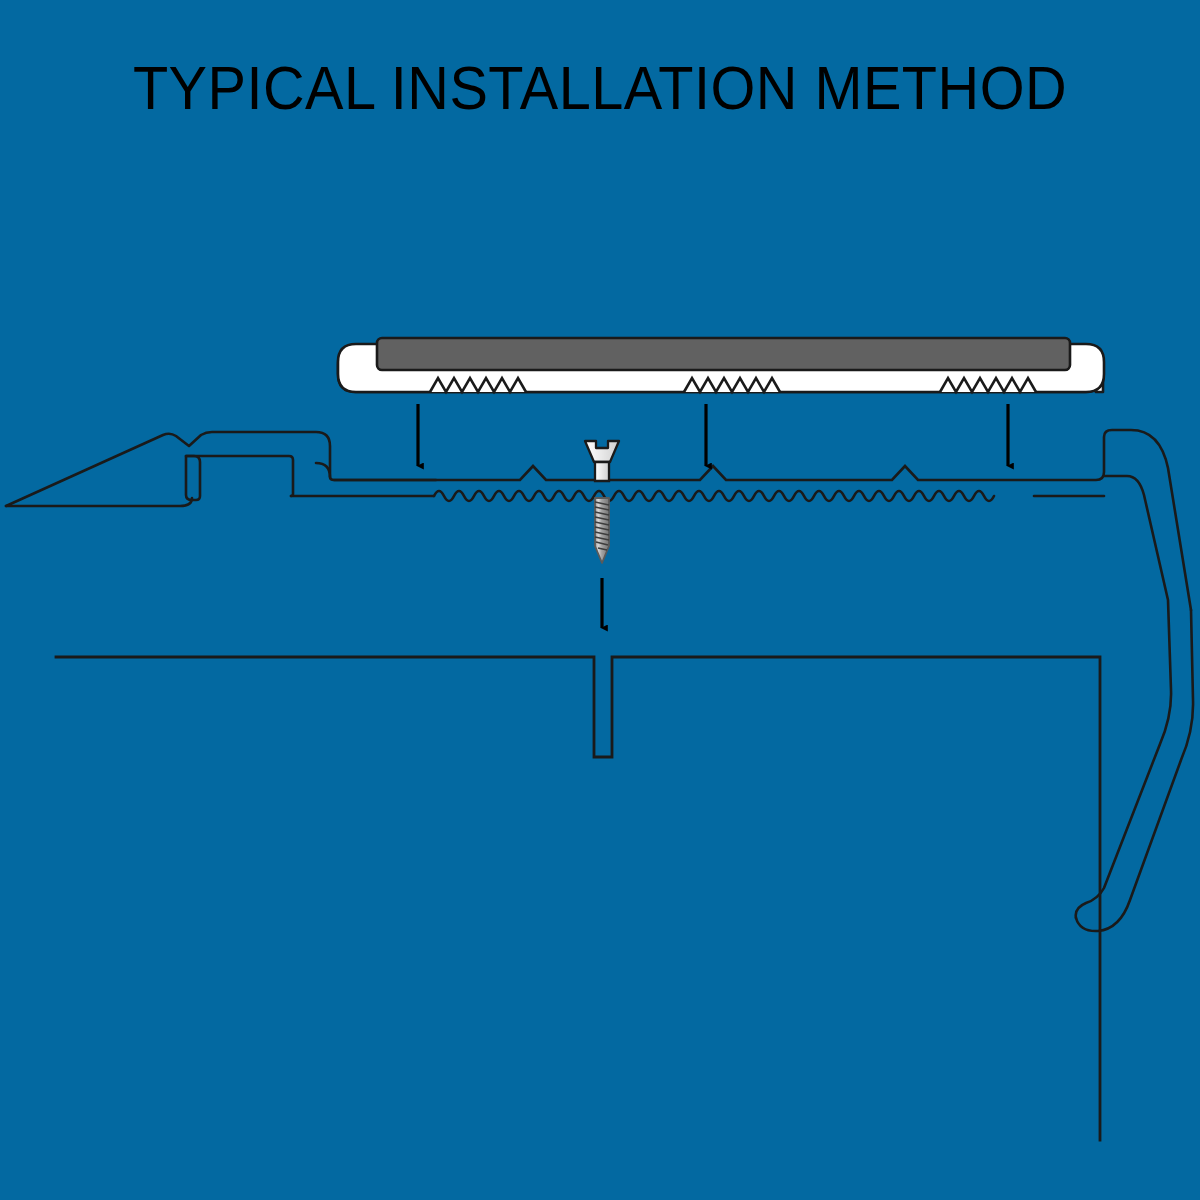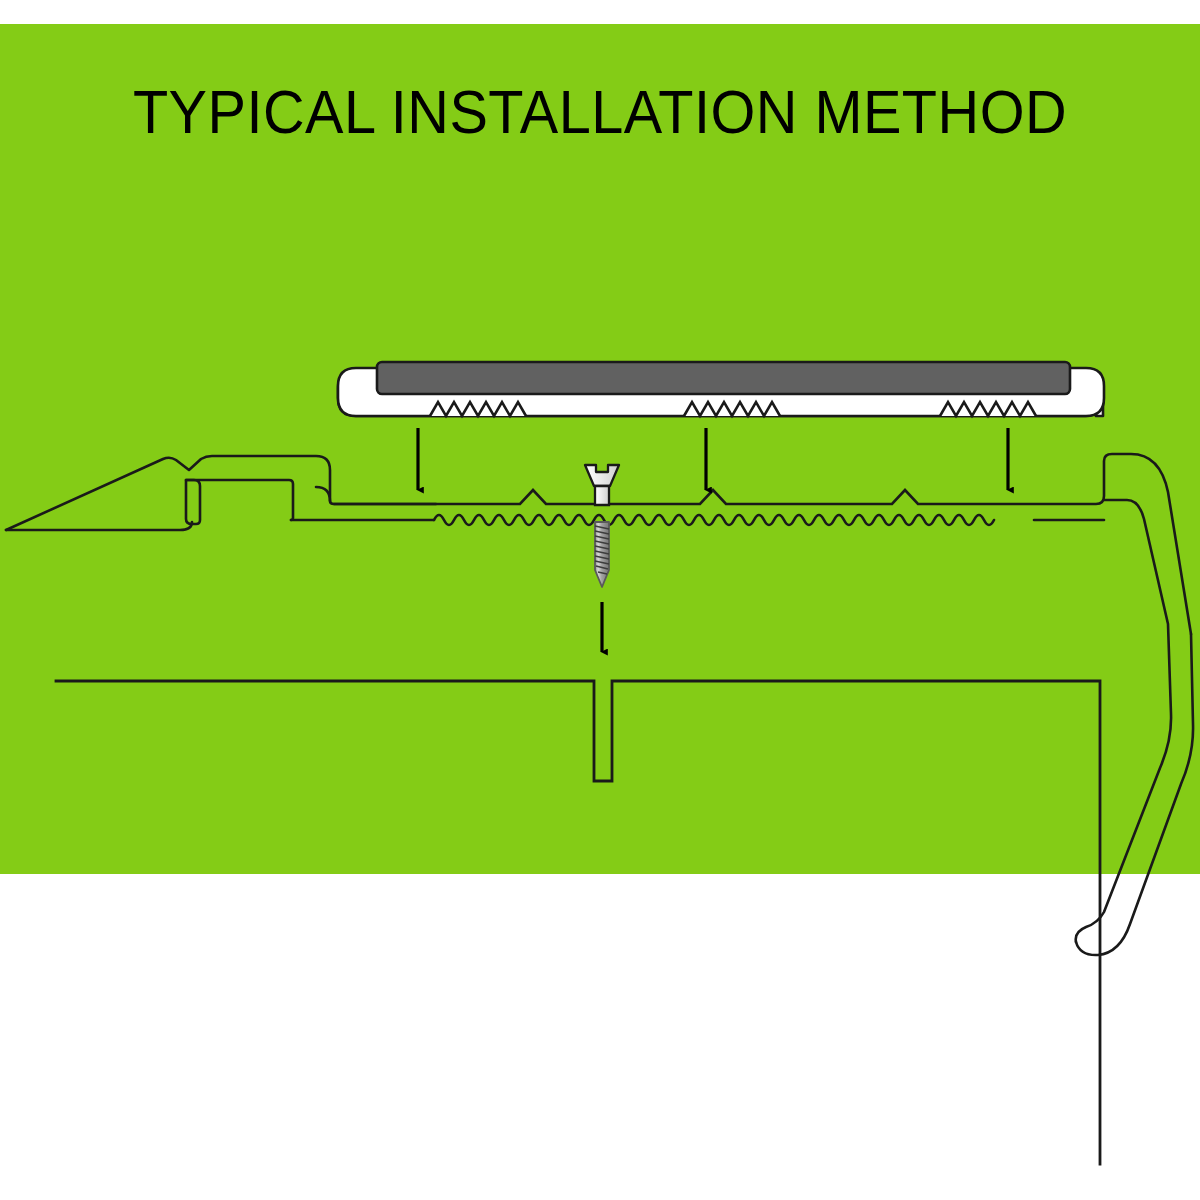--- a/index.html
+++ b/index.html
@@ -10,23 +10,22 @@
   }
   body {
     width: 1200px;
     height: 1200px;
     font-family: "Liberation Sans", sans-serif;
     overflow: hidden;
   }
   #page {
     position: relative;
     width: 1200px;
-    height: 850px;
-    background: #84cc16;
-    margin-top: 24px;
+    height: 1200px;
+    background: #0369a1;
   }
   #diagram-title {
     position: absolute;
     left: 0;
     top: 52px;
     width: 1200px;
     text-align: center;
     font-family: "Liberation Sans", sans-serif;
     font-size: 62px;
     font-weight: 400;

